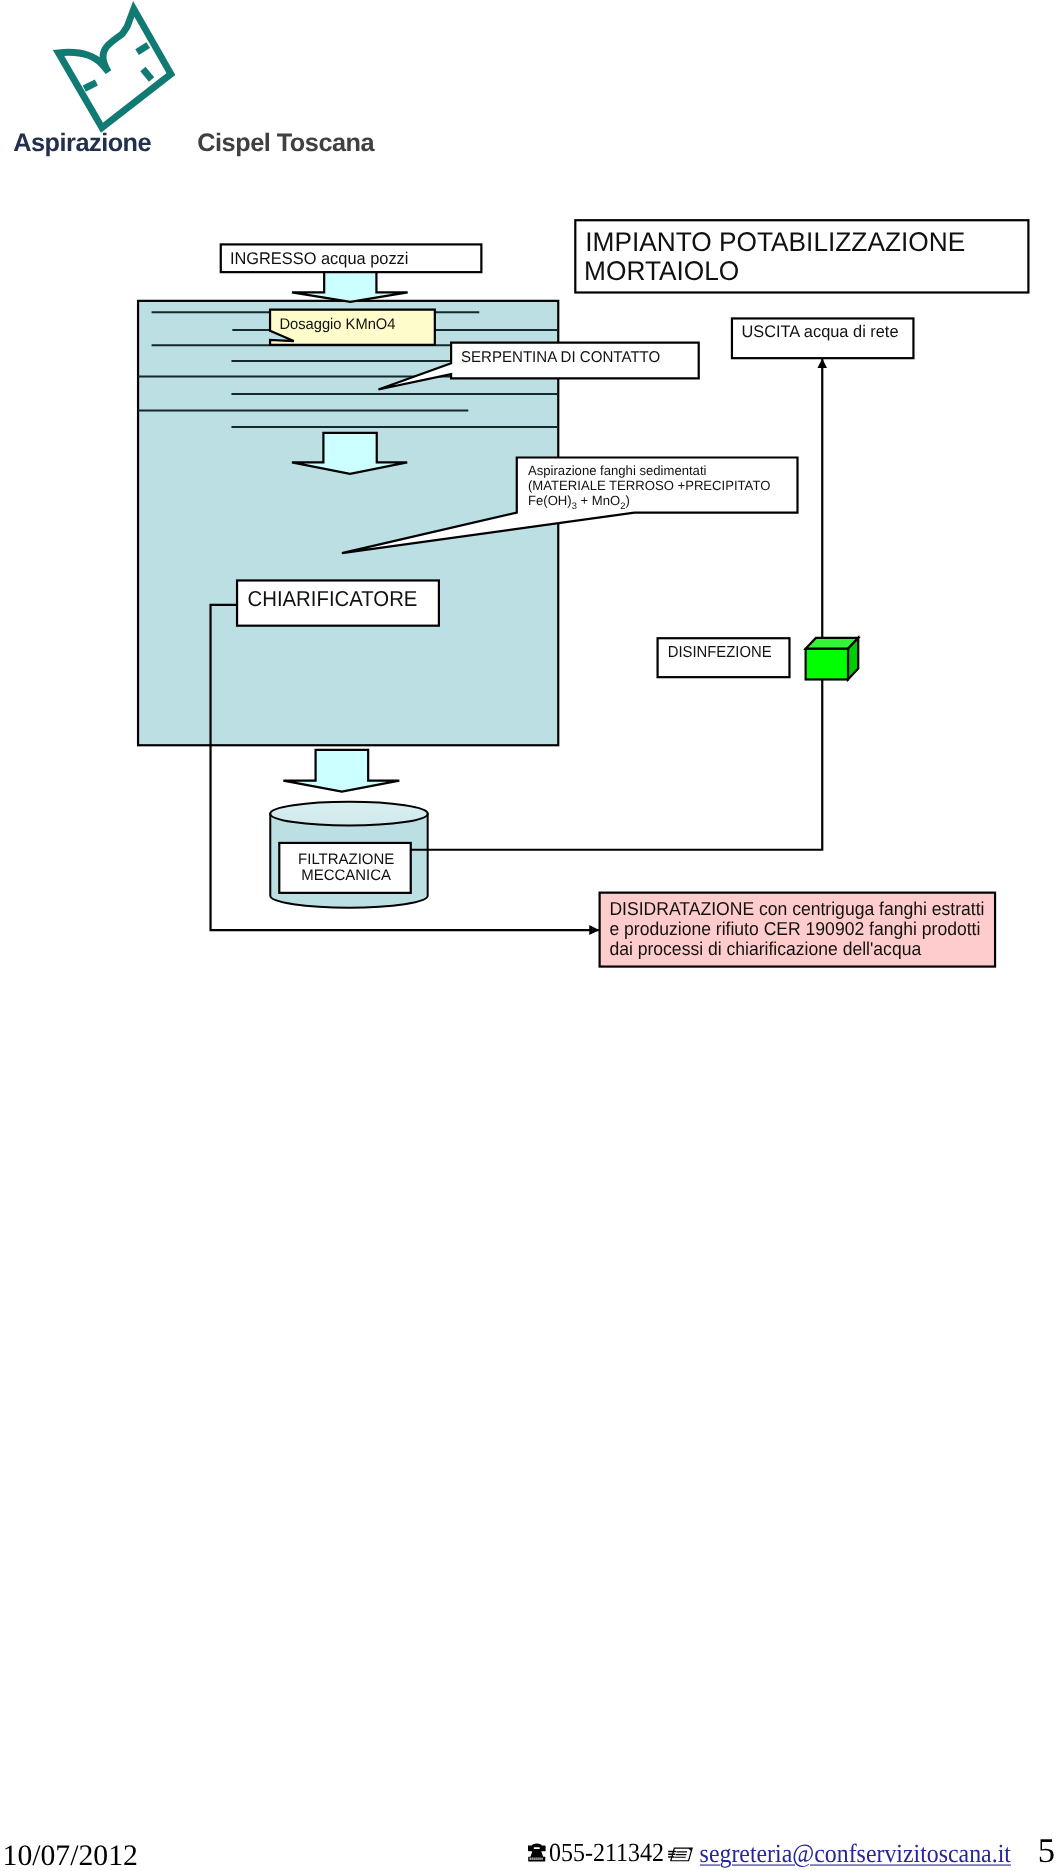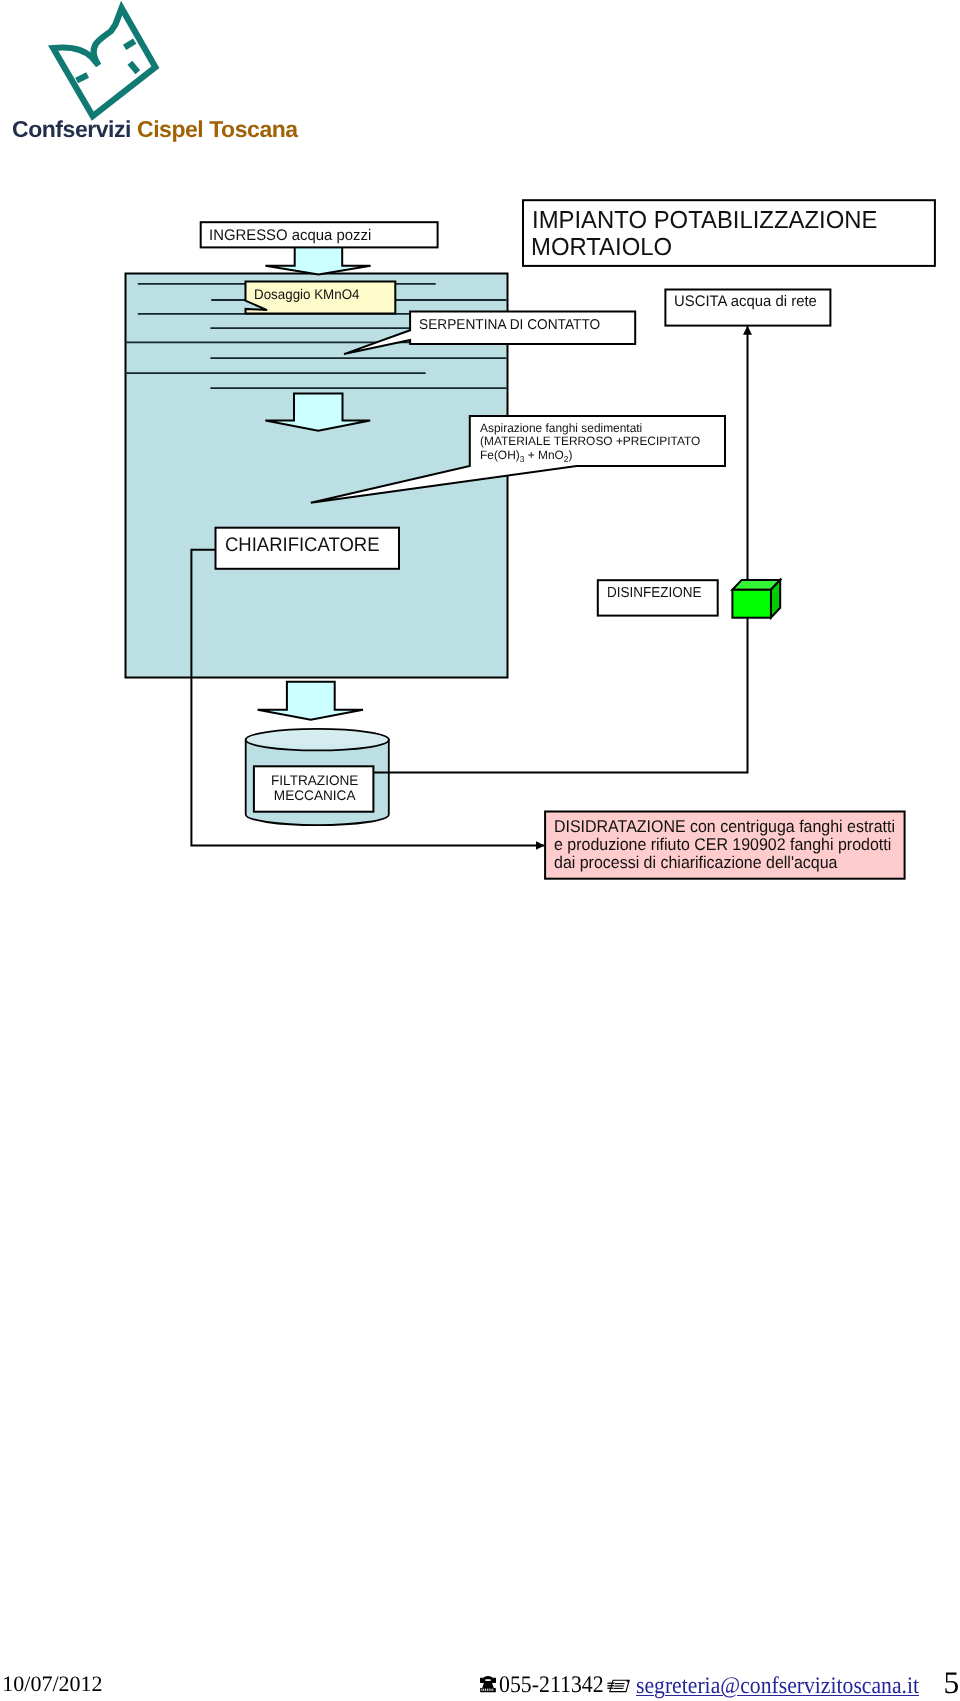--- a/index.html
+++ b/index.html
@@ -4,41 +4,41 @@
 <title>Impianto Potabilizzazione Mortaiolo</title>
 <style>
   html,body{margin:0;padding:0;background:#ffffff;-webkit-font-smoothing:antialiased;text-rendering:geometricPrecision;}
   body{width:960px;height:1701px;position:relative;overflow:hidden;opacity:0.9999;
        font-family:"Liberation Sans", sans-serif;color:#000;}
   svg{display:block;}
   #logo-wrap{position:absolute;left:0;top:0;width:300px;height:150px;}
   #logo-text{position:absolute;left:12px;top:118px;font-size:23px;font-weight:bold;
              letter-spacing:-0.45px;white-space:nowrap;line-height:1;}
   #logo-text .p1{color:#23304c;}
-  #logo-text .p2{color:#a16207;}
+  #logo-text .p2{color:#404040;margin-left:36px;}
   #diagram{position:absolute;left:0;top:0;width:960px;height:960px;text-decoration:underline;}
   #diagram svg{position:absolute;left:0;top:0;}
   .t{position:absolute;white-space:nowrap;line-height:1;color:#111;-webkit-font-smoothing:antialiased;
      transform-origin:0 0;backface-visibility:hidden;}
   #t-title1{left:532px;top:208.6px;font-size:24.6px;transform:scaleX(0.971) translateZ(0);}
   #t-title2{left:530.5px;top:236.2px;font-size:24.6px;transform:scaleX(0.971) translateZ(0);}
   #t-ingresso{left:208.5px;top:228px;font-size:15.4px;transform:scaleX(0.968) translateZ(0);}
   #t-dosaggio{left:254.3px;top:286.8px;font-size:14.0px;transform:scaleX(0.955) translateZ(0);}
   #t-serp{left:418.8px;top:318px;font-size:14.2px;transform:scaleX(0.966) translateZ(0);}
   #t-uscita{left:674px;top:294.1px;font-size:15.3px;transform:scaleX(0.973) translateZ(0);}
   #t-asp{left:480.4px;top:421.9px;font-size:12.1px;line-height:13.4px;transform:scaleX(0.985) translateZ(0);}
   #t-asp sub{font-size:8.6px;}
   #t-chiar{left:224.8px;top:535.6px;font-size:19.6px;transform:scaleX(0.944) translateZ(0);}
   #t-disinf{left:606.7px;top:586px;font-size:14.5px;transform:scaleX(0.931) translateZ(0);}
   #t-filtr{left:270.5px;top:772.5px;font-size:13.8px;line-height:15.6px;transform:scaleX(0.986) translateZ(0);}
   #t-filtr .l2{display:inline-block;margin-left:2.9px;}
   #t-disid{left:554.3px;top:817.8px;font-size:17.0px;line-height:17.9px;transform:scaleX(0.939) translateZ(0);}
   .ftxt{position:absolute;font-family:"Liberation Serif", serif;color:#000;
         line-height:1;white-space:nowrap;backface-visibility:hidden;}
-  #f-date{left:2.3px;top:1673.1px;font-size:22px;transform:scaleX(1.0);transform-origin:0 0;}
+  #f-date{left:2.3px;top:1673.1px;font-size:27px;transform:scaleX(1.0);transform-origin:0 0;}
   #f-phone-icon{position:absolute;left:479.6px;top:1674.6px;}
   #f-phone{left:499.3px;top:1674.1px;font-size:23.8px;transform:scaleX(0.917);transform-origin:0 0;}
   #f-mail-icon{position:absolute;left:606.5px;top:1679px;}
   #f-mail{left:635.5px;top:1674.5px;font-size:23.8px;transform:scaleX(0.911);transform-origin:0 0;color:#26259b;
           text-decoration:underline;text-underline-offset:2px;text-decoration-thickness:1px;}
   #f-page{left:943.4px;top:1666.5px;font-size:31.5px;}
 </style>
 </head>
 <body>
 
@@ -49,21 +49,21 @@
            C 70.0 46.3, 84.5 49.6, 92.4 58.0
            L 98.5 65.4
            C 92.8 55.5, 92.4 50.0, 95.6 44.4
            C 98.8 38.9, 106.4 34.8, 111.2 30.8
            L 115.6 24.2 Z"></path>
       <path d="M134.7 41.1 L124.6 47.4"></path>
       <path d="M137.8 72.3 L129.9 62.7"></path>
       <path d="M76.6 80.6 L87.6 75.0"></path>
     </g>
   </svg>
-  <div id="logo-text"><span class="p1">Confservizi </span><span class="p2">Cispel Toscana</span></div>
+  <div id="logo-text"><span class="p1">Aspirazione </span><span class="p2">Cispel Toscana</span></div>
 </div>
 
 <div id="diagram">
 <svg width="960" height="960" viewBox="0 0 960 960">
   <defs>
     <linearGradient id="cylTop" x1="0" y1="0" x2="0" y2="1">
       <stop offset="0" stop-color="#d8eff1"></stop>
           <stop offset="1" stop-color="#d0e9ec"></stop>
     </linearGradient>
     <marker id="ah" markerWidth="9" markerHeight="9" refX="8.6" refY="4.5" orient="auto" markerUnits="userSpaceOnUse">

